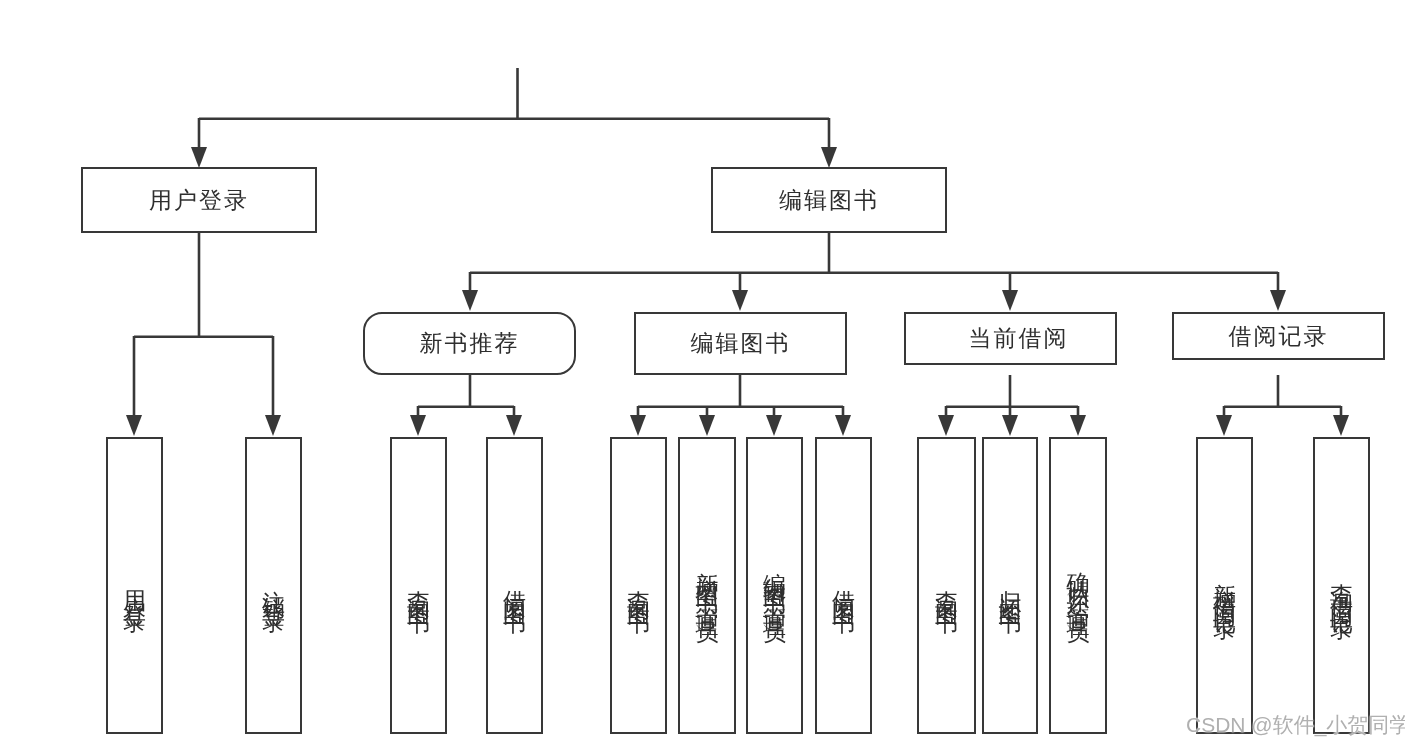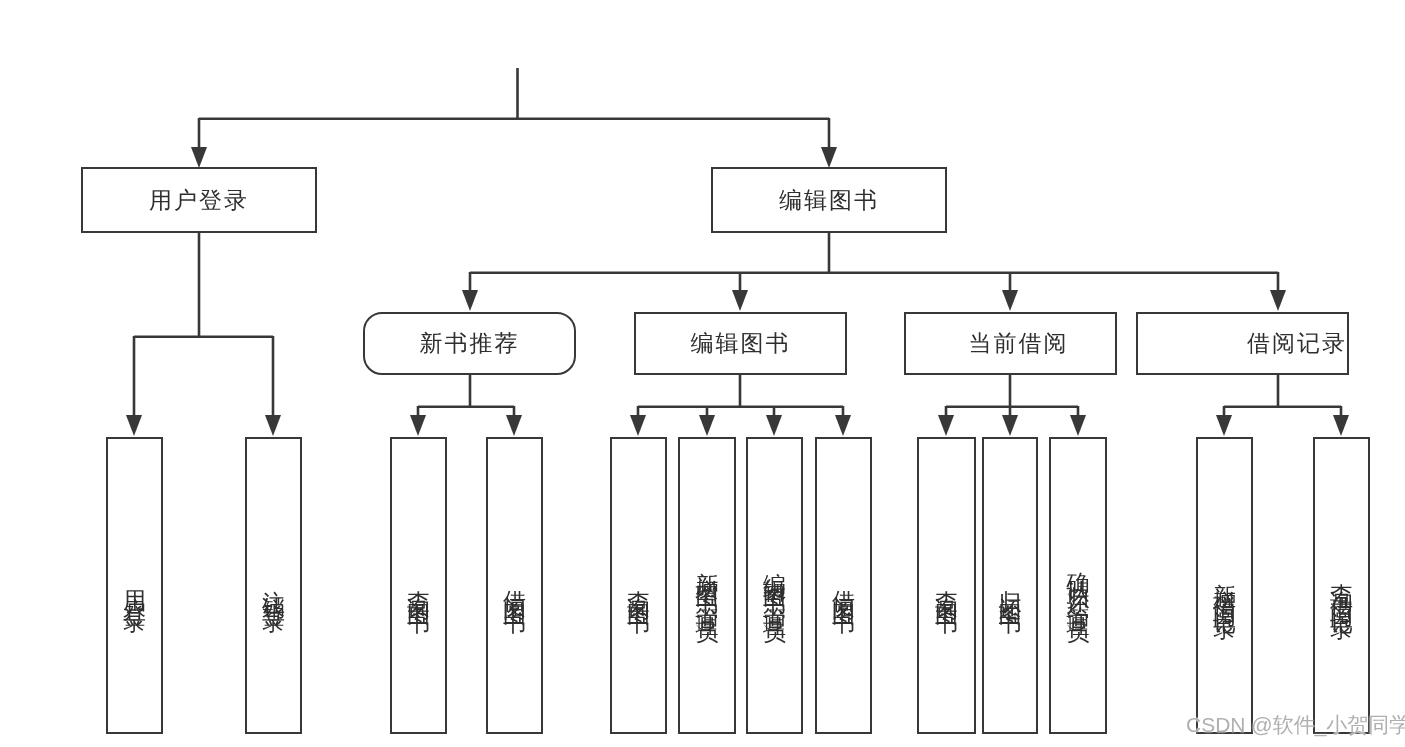--- a/index.html
+++ b/index.html
@@ -43,22 +43,22 @@
     white-space: nowrap;
   }
   
   .b-root { left: 12px;  top: 13px;  width: 1011px; height: 55px; }
   
   .b-l2a  { left: 81px;  top: 167px; width: 236px;  height: 66px; }
   .b-l2b  { left: 711px; top: 167px; width: 236px;  height: 66px; }
   
   .b-l3a  { left: 363px;  top: 312px; width: 213px; height: 63px; border-radius: 19px; }
   .b-l3b  { left: 634px;  top: 312px; width: 213px; height: 63px; }
-  .b-l3c  { left: 904px;  top: 312px; width: 213px; height: 63px; padding-left: 16px; }
-  .b-l3d  { left: 1136px; top: 312px; width: 213px; height: 63px; justify-content: flex-end; }
+  .b-l3c  { left: 904px;  top: 312px; width: 213px; height: 53px; padding-left: 16px; }
+  .b-l3d  { left: 1172px; top: 312px; width: 213px; height: 48px; }
   
   .leaf { top: 437px; height: 297px; width: 57px; }
   .b-f1  { left: 106px; }
   .b-f2  { left: 245px; }
   .b-f3  { left: 390px; }
   .b-f4  { left: 486px; }
   .b-f5  { left: 610px; }
   .b-f6  { left: 678px; width: 58px; }
   .b-f7  { left: 746px; }
   .b-f8  { left: 815px; }

